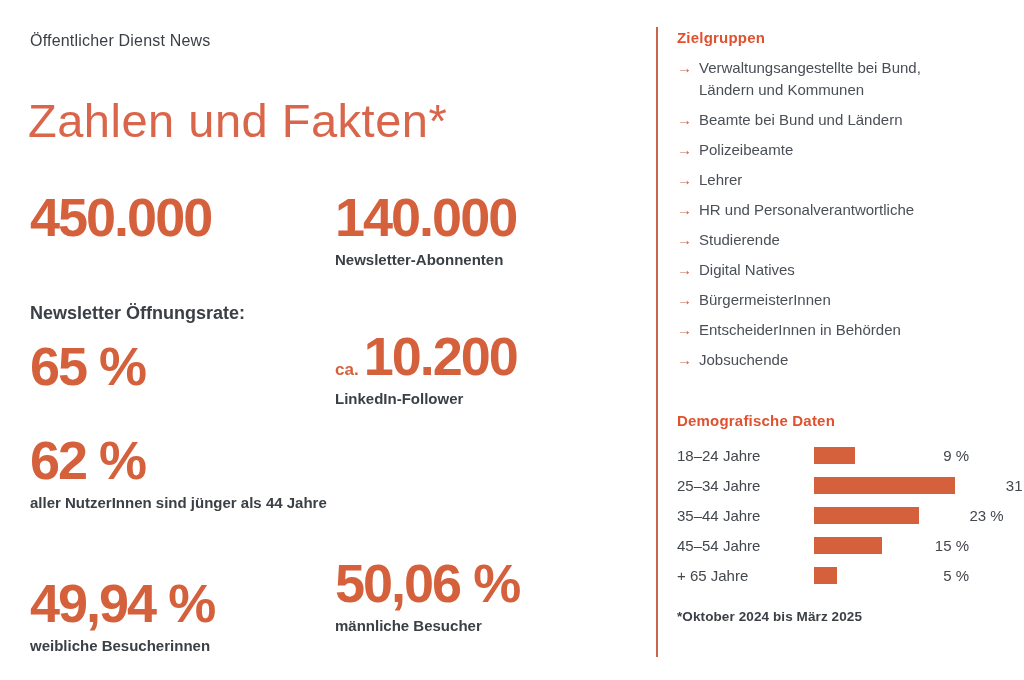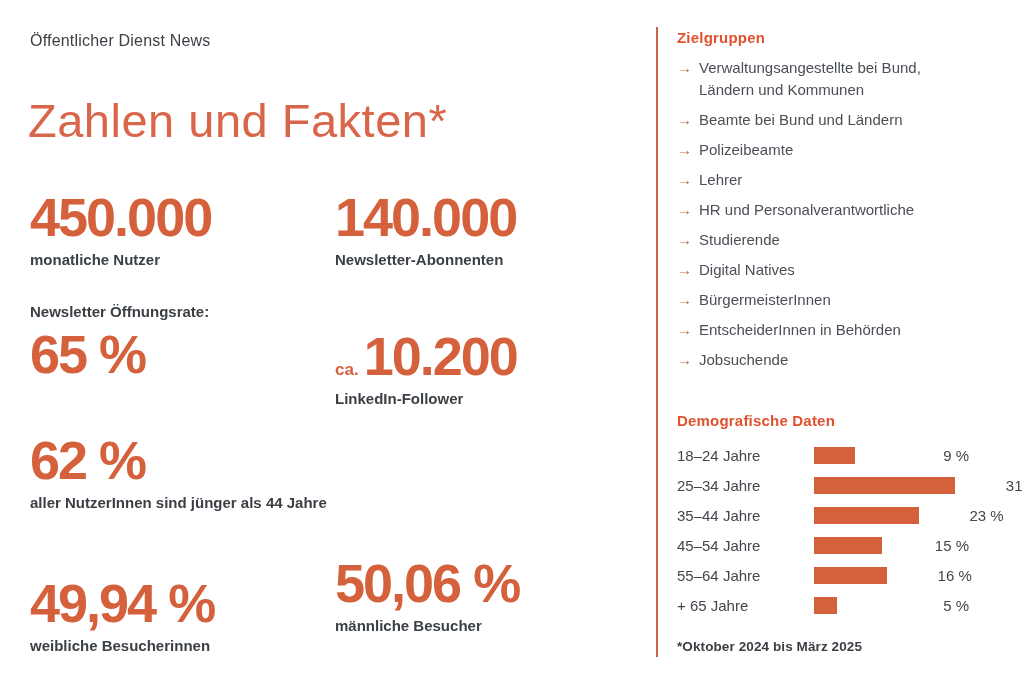--- a/index.html
+++ b/index.html
@@ -37,22 +37,22 @@
     font-size:54px; font-weight:700; line-height:1;
     color:var(--accent); letter-spacing:-2px;
     white-space:nowrap;
   }
   .stat .stat-label{
     margin-top:7px;
     font-size:15px; font-weight:700; color:var(--dark);
     white-space:nowrap;
   }
   .stat .stat-prelabel{
-    font-size:15px; font-weight:700; color:var(--dark);
-    margin-bottom:7px; white-space:nowrap;
+    font-size:18px; font-weight:700; color:var(--dark);
+    margin-bottom:15px; white-space:nowrap;
   }
   .num-prefix{
     font-size:17px; font-weight:700; color:var(--accent);
     letter-spacing:0; margin-right:5px;
   }
 
   
   .sidebar{
     left:656px; top:27px;
     width:335px; height:630px;
@@ -102,21 +102,20 @@
   }
 </style>
 </head>
 <body>
 
 <div class="abs kicker">Öffentlicher Dienst News</div>
 <div class="abs page-title">Zahlen und Fakten*</div>
 
 <div class="abs stat" style="left:30px;top:190px">
   <div class="big-num">450.000</div>
-  <div class="stat-label">monatliche Nutzer</div>
 </div>
 
 <div class="abs stat" style="left:335px;top:190px">
   <div class="big-num">140.000</div>
   <div class="stat-label">Newsletter-Abonnenten</div>
 </div>
 
 <div class="abs stat" style="left:30px;top:303px">
   <div class="stat-prelabel">Newsletter Öffnungsrate:</div>
   <div class="big-num">65 %</div>
@@ -213,27 +212,20 @@
       <span class="chart-value">23 %</span>
     </div>
     <div class="chart-row">
       <span class="chart-label">45–54 Jahre</span>
       <span class="chart-bar-area">
           <span class="chart-bar" style="width: 68.25px; background: rgb(212, 97, 60);"></span>
         </span>
       <span class="chart-value">15 %</span>
     </div>
     <div class="chart-row">
-      <span class="chart-label">55–64 Jahre</span>
-      <span class="chart-bar-area">
-          <span class="chart-bar" style="width: 72.8px; background: rgb(212, 97, 60);"></span>
-        </span>
-      <span class="chart-value">16 %</span>
-    </div>
-    <div class="chart-row">
       <span class="chart-label">+ 65 Jahre</span>
       <span class="chart-bar-area">
           <span class="chart-bar" style="width: 22.75px; background: rgb(212, 97, 60);"></span>
         </span>
       <span class="chart-value">5 %</span>
     </div>
   </div>
 
   <div class="footnote">*Oktober 2024 bis März 2025</div>
 </aside>

